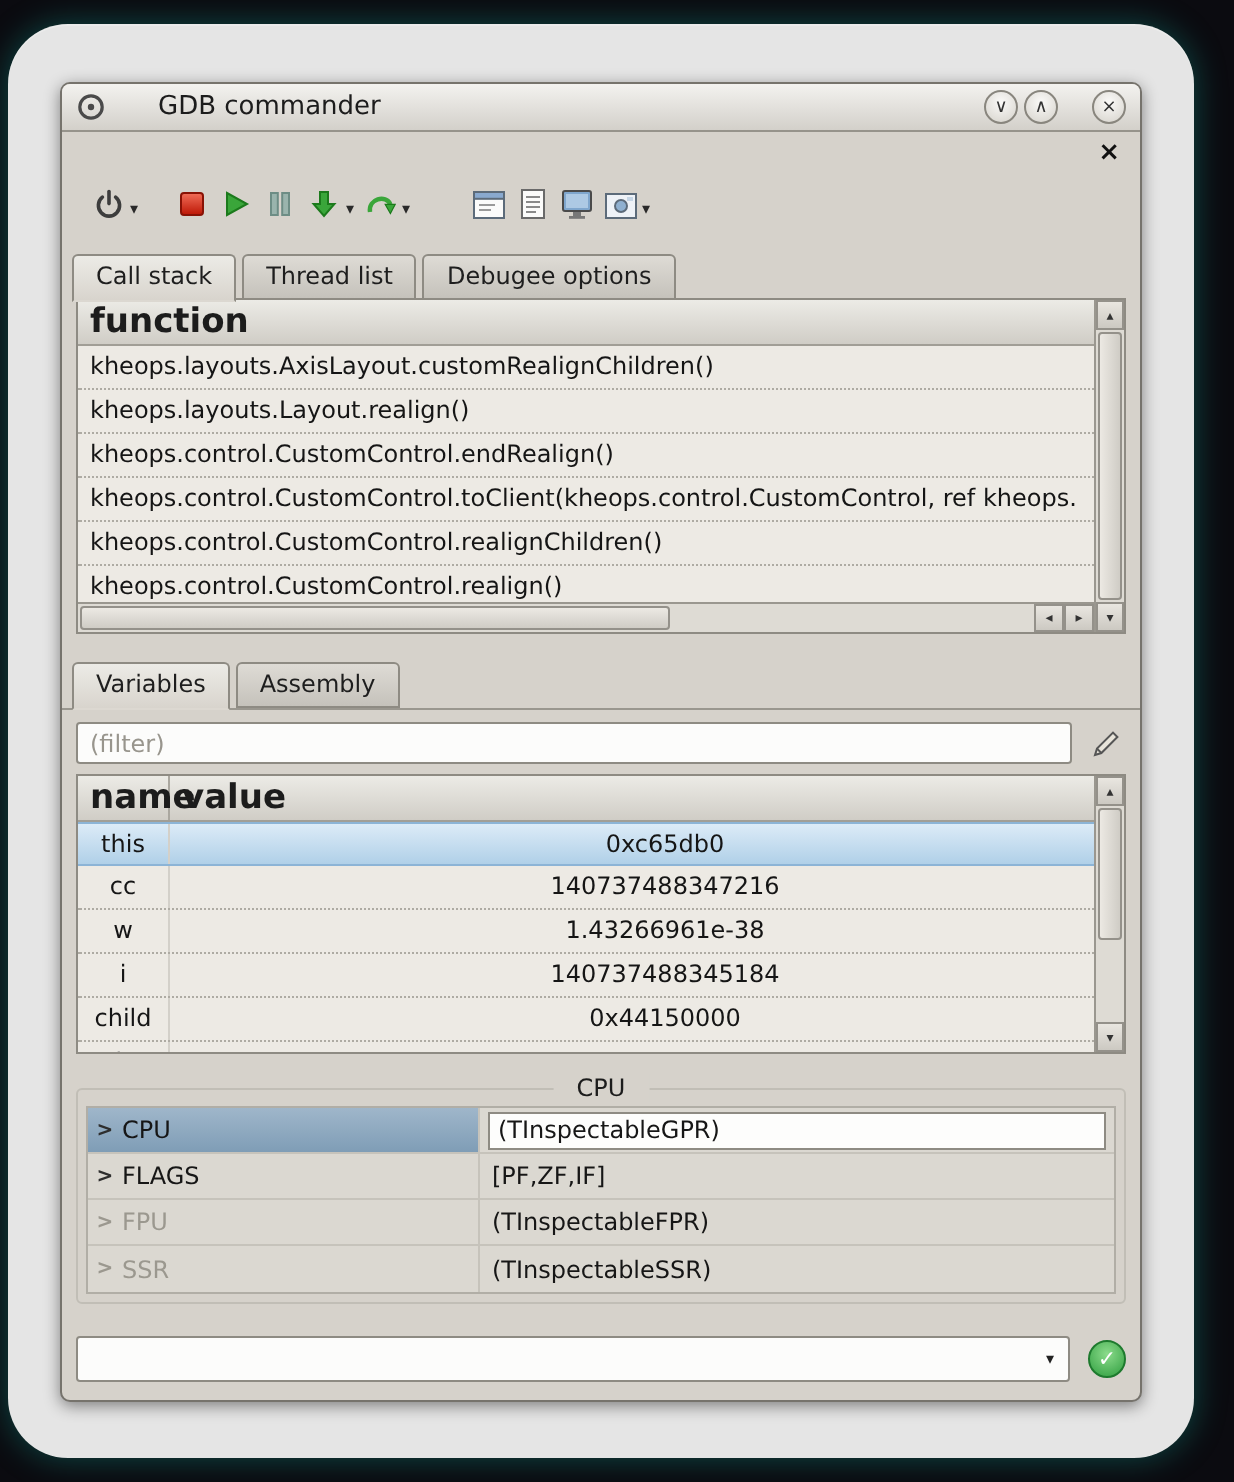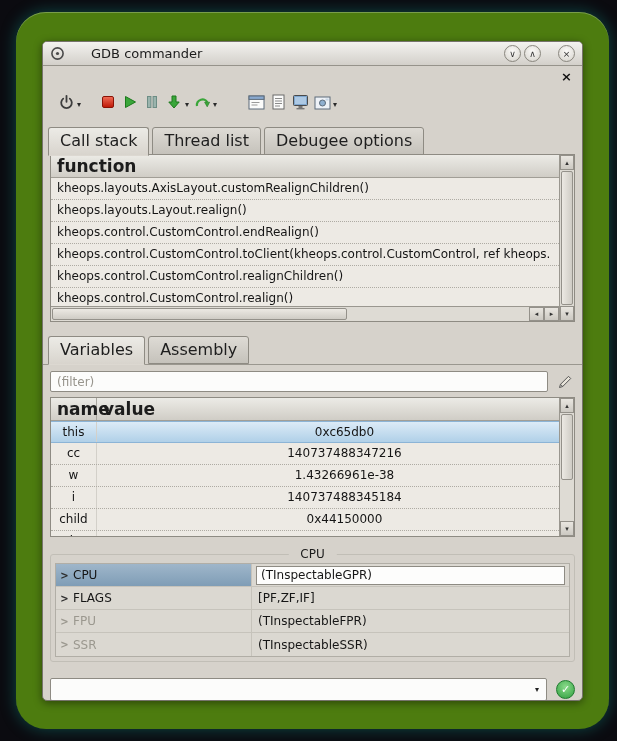--- a/index.html
+++ b/index.html
@@ -3,22 +3,22 @@
 <meta charset="utf-8">
 <style>
   * { box-sizing: border-box; }
   html, body { margin:0; padding:0; }
   body {
     width:617px; height:741px; overflow:hidden; position:relative;
     background:#0b0b10;
     font-family:"DejaVu Sans", sans-serif;
   }
   .frame {
-    position:absolute; left:16px; top:12px; width:593px; height:717px;
-    background:#4d7c0f; border-radius:30px;
+    position:absolute; left:4px; top:12px; width:593px; height:717px;
+    background:#e5e5e5; border-radius:30px;
     padding:29px 26px 28px 26px;
     box-shadow: inset 0 1px 0 rgba(255,255,255,.25), 0 0 16px rgba(20,188,171,.35);
   }
   .window {
     width:100%; height:100%; background:#d6d2cb;
     border:1px solid #76736c; border-radius:5px; overflow:hidden;
     display:flex; flex-direction:column;
     box-shadow:0 2px 8px rgba(0,0,0,.45);
   }
   
@@ -38,21 +38,21 @@
   
   .toolbar { flex:0 0 36px; display:flex; align-items:center; padding:0 12px; }
   .tool { height:26px; min-width:22px; display:flex; align-items:center; justify-content:center; padding:0 2px; }
   .caret { font-size:8px; color:#2a2a2a; margin:5px 2px 0 0; cursor:default; }
   .gap14 { width:14px; } .gap26 { width:26px; }
   .stop-sq { width:12px; height:12px; background:linear-gradient(#ef6a55,#bf1a08);
     border:1px solid #891205; border-radius:2px; }
   
   .tabbar { display:flex; align-items:flex-end; padding:6px 5px 0 5px; position:relative; z-index:2; margin-bottom:-1px; }
   .tabbar.second { padding-top:13px; border-bottom:1px solid #9a978f; margin:0 0 0 0; }
-  .tab { font-size:16px; color:#1e1e1e; padding:3px 11px 4px;
+  .tab { font-size:12px; color:#1e1e1e; padding:3px 11px 4px;
     background:linear-gradient(#dedbd5,#c5c2bb); border:1px solid #8e8b83;
     border-radius:3px 3px 0 0; margin-right:3px; cursor:default; }
   .tab.active { position:relative; top:1px;
     background:linear-gradient(#ecebe6,#d8d4cd); border-bottom:1px solid #dcd8d1; padding-bottom:5px; }
   
   .panel { margin:0 7px; border:1px solid #8e8b83; background:#edeae4; position:relative; z-index:1; }
   .panel.callstack { flex:0 0 168px; height:168px; }
   .panel.vars { flex:0 0 140px; height:140px; margin-top:0; }
   .panel-inner { position:absolute; left:0; top:0; right:15px; bottom:0; display:flex; flex-direction:column; overflow:hidden; }
   .list-header { flex:0 0 18px; display:flex; background:linear-gradient(#ecebe6,#d0cdc6);

